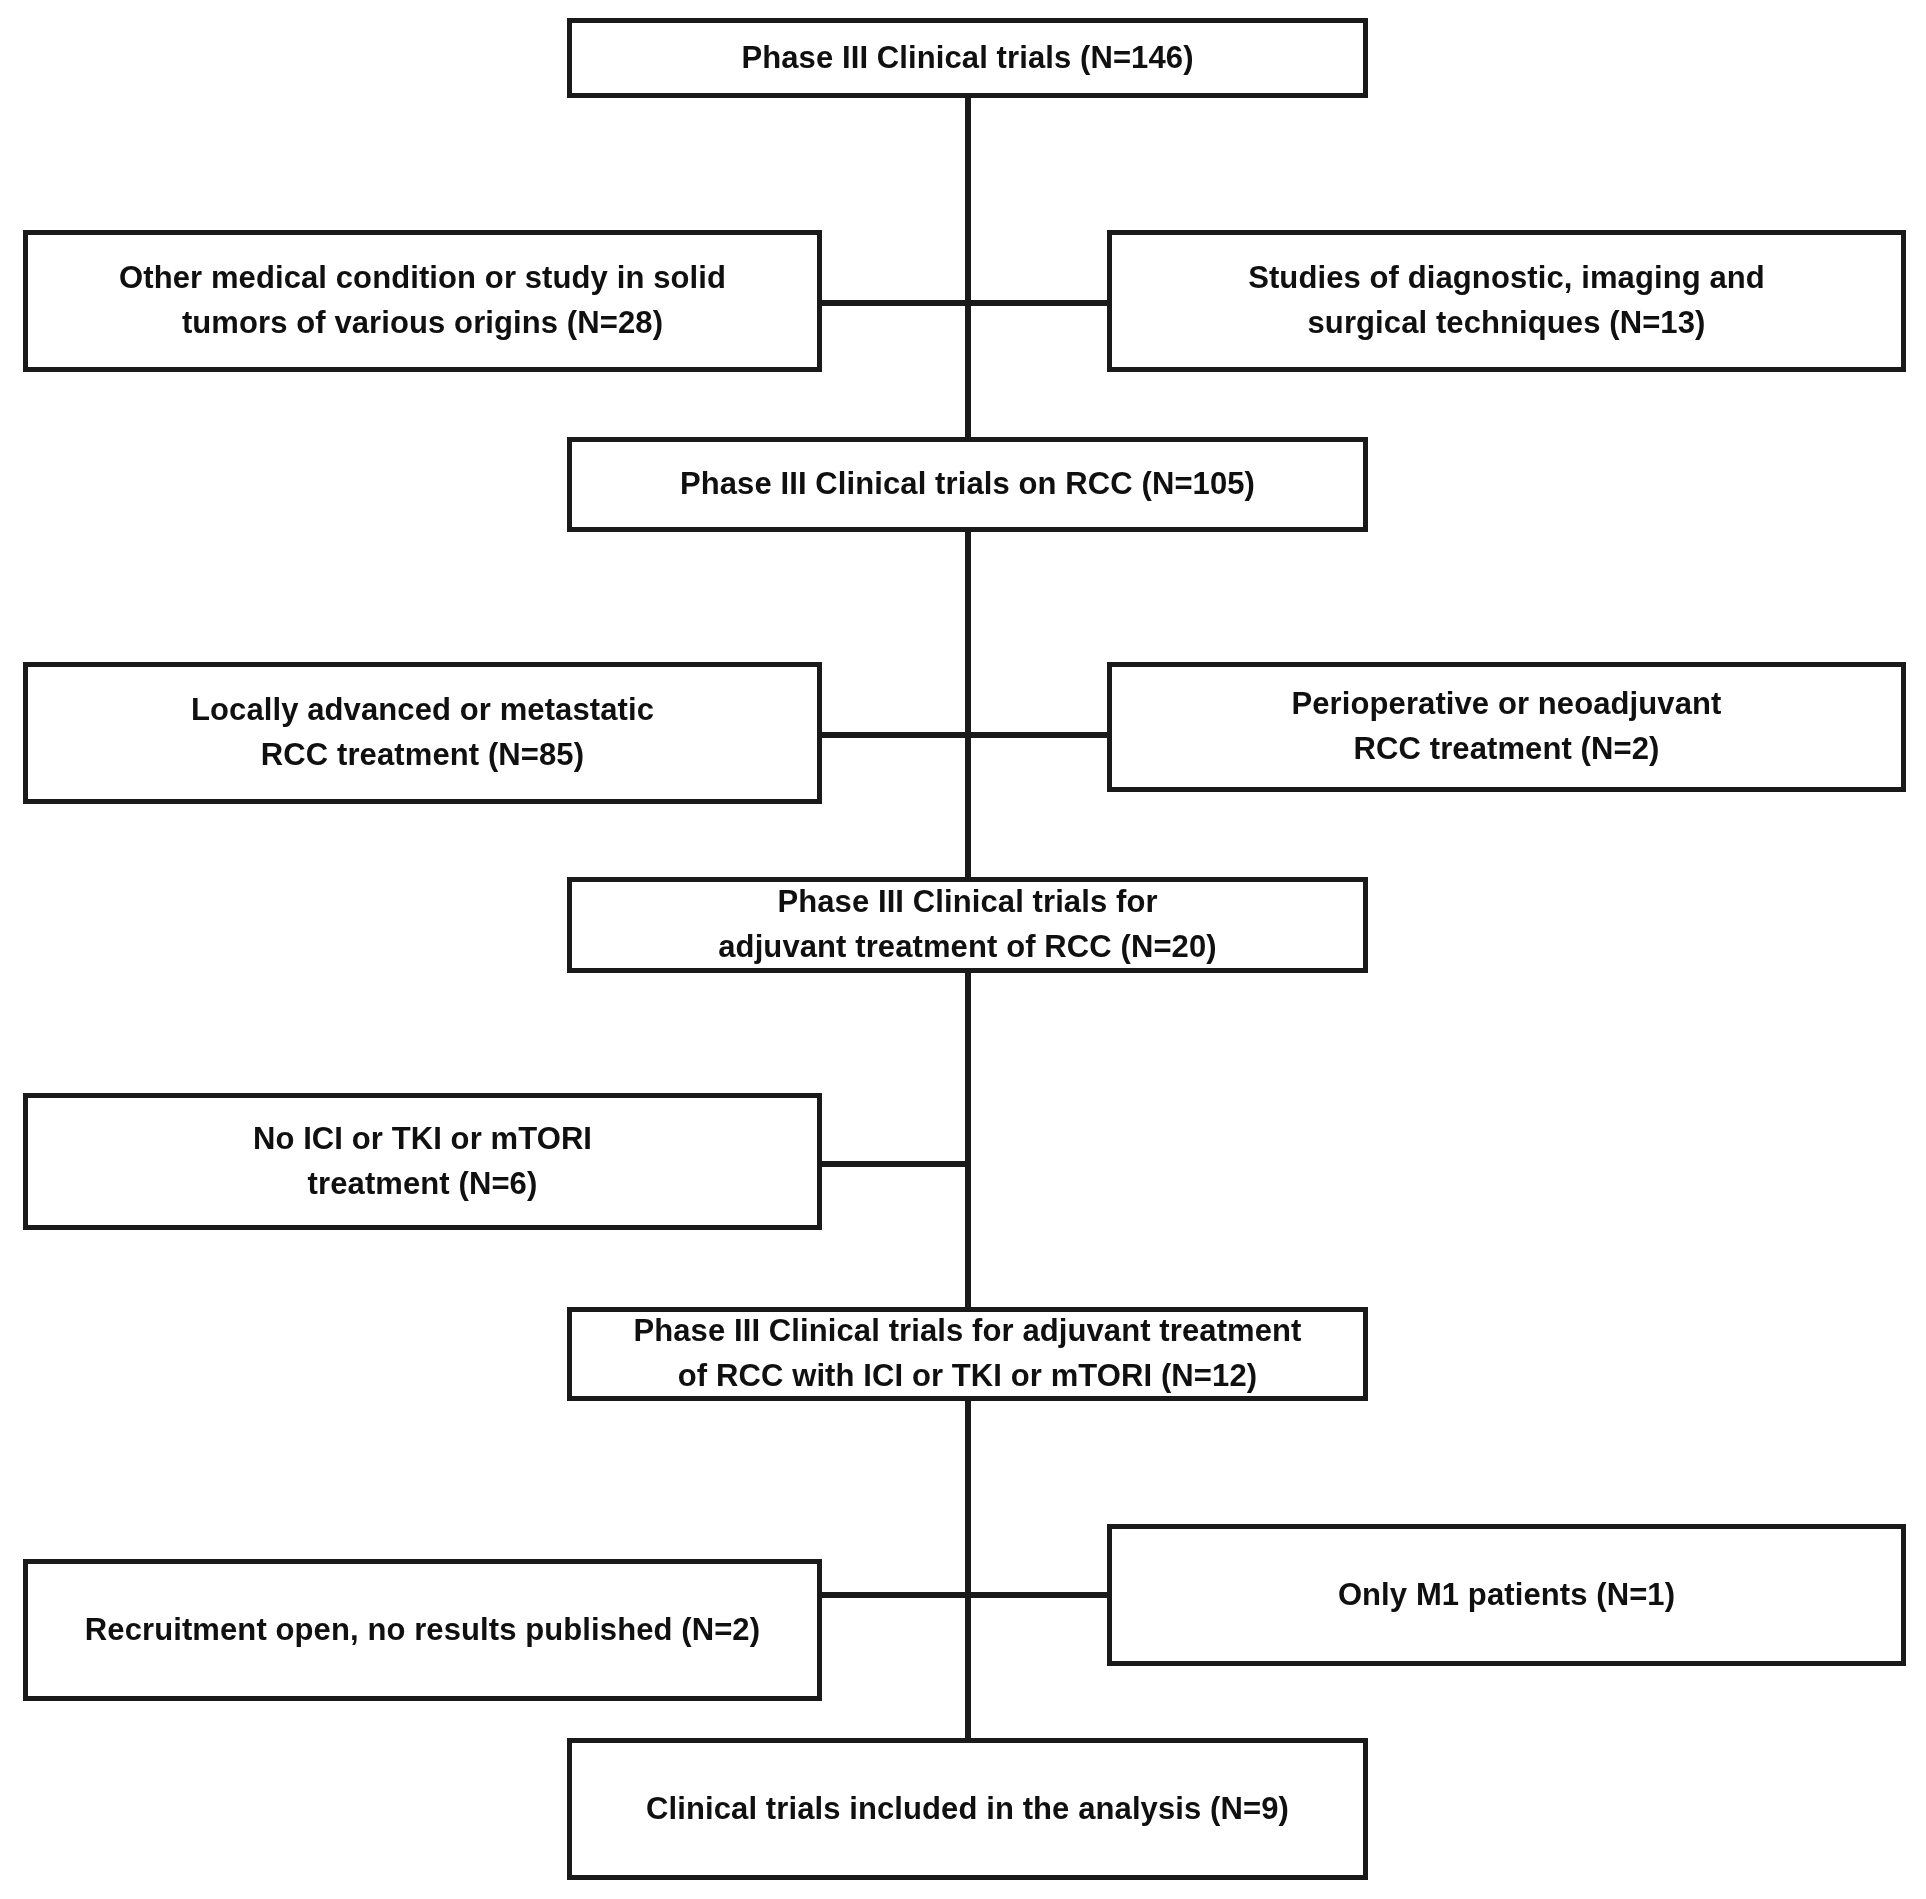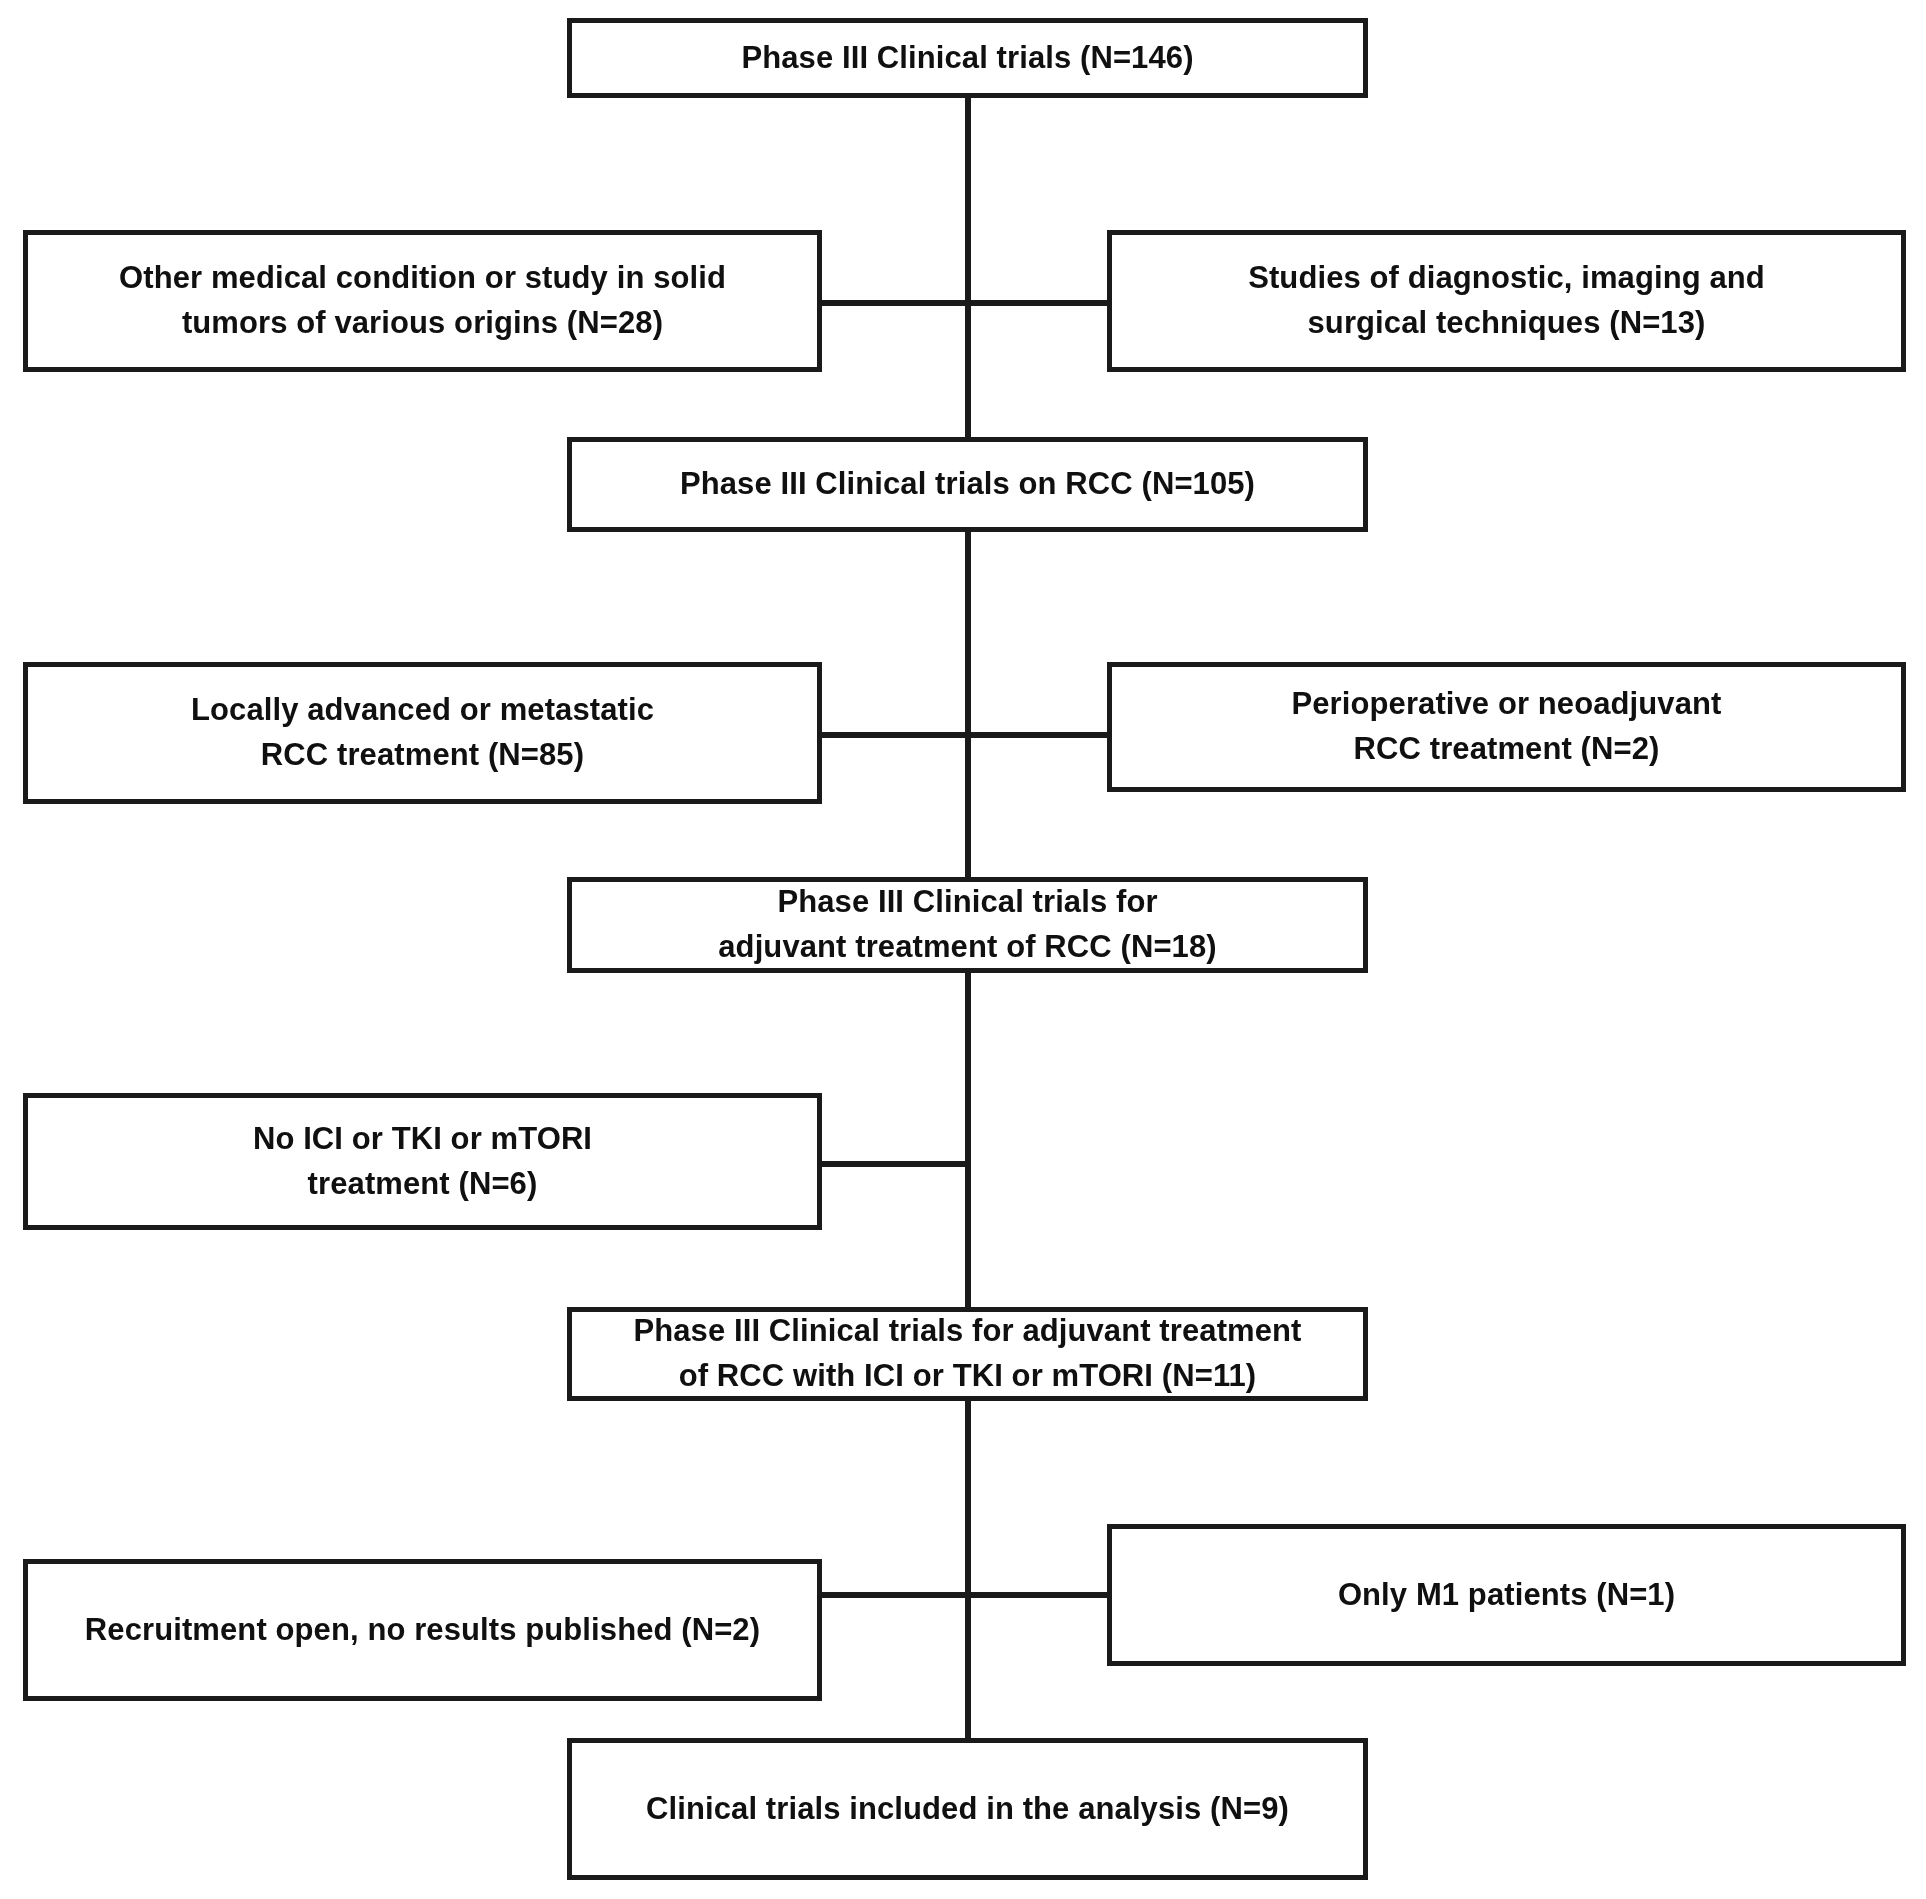--- a/index.html
+++ b/index.html
@@ -118,31 +118,31 @@
     <span class="node-text">Locally advanced or metastatic
 RCC treatment (N=85)</span>
   </div>
   <div class="node side-right" style="top:662px;height:130px;">
     <span class="node-text">Perioperative or neoadjuvant
 RCC treatment (N=2)</span>
   </div>
 
   <div class="node center" style="top:877px;height:96px;">
     <span class="node-text">Phase III Clinical trials for
-adjuvant treatment of RCC (N=18)</span>
+adjuvant treatment of RCC (N=20)</span>
   </div>
 
   <div class="node side-left" style="top:1093px;height:137px;">
     <span class="node-text">No ICI or TKI or mTORI
 treatment (N=6)</span>
   </div>
 
   <div class="node center" style="top:1307px;height:94px;">
     <span class="node-text">Phase III Clinical trials  for adjuvant treatment
-of RCC with ICI or TKI or mTORI (N=11)</span>
+of RCC with ICI or TKI or mTORI (N=12)</span>
   </div>
 
   <div class="node side-left" style="top:1524px;height:142px;margin-top:35px;">
     <span class="node-text">Recruitment open, no results published (N=2)</span>
   </div>
   <div class="node side-right" style="top:1524px;height:142px;">
     <span class="node-text">Only M1 patients (N=1)</span>
   </div>
 
   <div class="node center" style="top:1738px;height:142px;">

